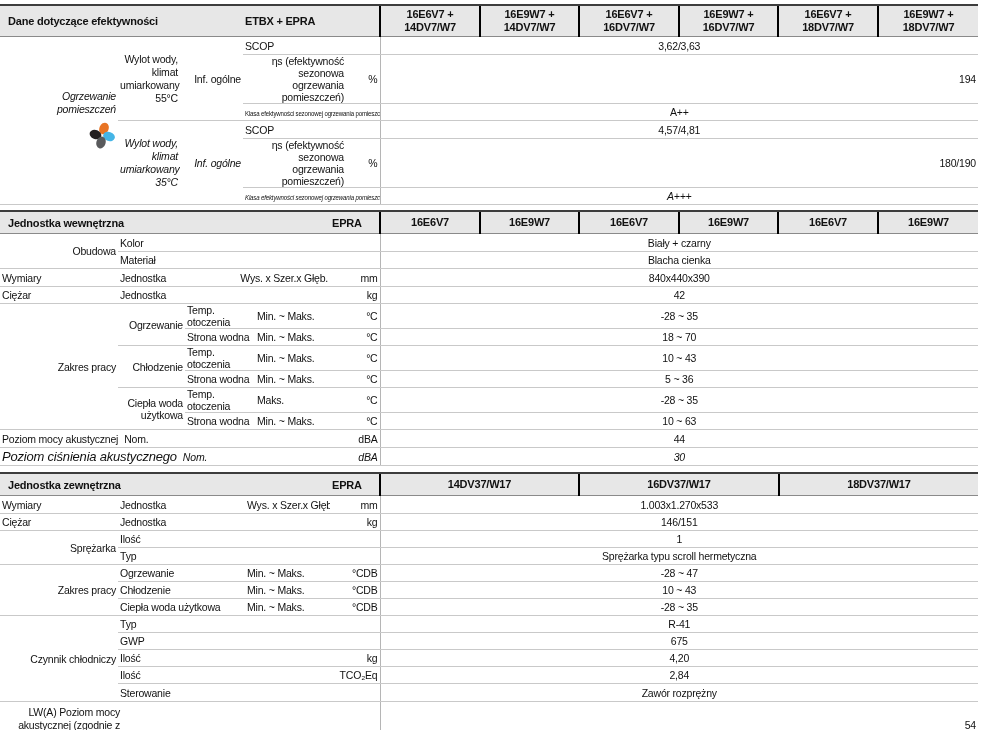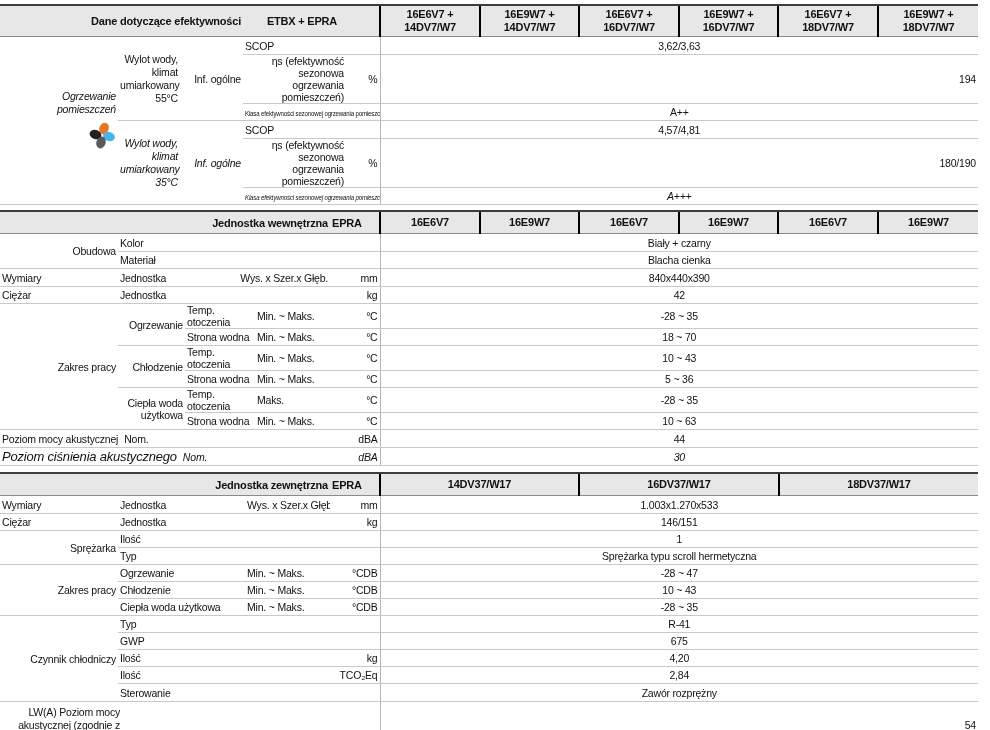--- a/index.html
+++ b/index.html
@@ -2,22 +2,22 @@
 <html><head>
 <meta charset="utf-8">
 <style>
   html,body{margin:0;padding:0;background:#fff;}
   body{font-family:"Liberation Sans", sans-serif; color:#111; width:990px;}
   .page{width:978px; padding-top:4px;}
   table.t{border-collapse:collapse; table-layout:fixed; width:978px; letter-spacing:-0.2px;}
   table.t td{border-bottom:1px solid #c9c9c9; padding:0 2px; font-size:10.5px; vertical-align:middle; overflow:hidden;}
   
   tr.hbar td{background:#e7e7e7; border-top:2px solid #3d3d3d; border-bottom:1px solid #8a8a8a; font-weight:bold; font-size:11px;}
-  tr.hbar td.htitle{text-align:right; padding-left:14px;}
-  tr.hbar td.hmodel{text-align:center; padding-right:20px;}
+  tr.hbar td.htitle{text-align:left; padding-left:8px;}
+  tr.hbar td.hmodel{text-align:left; padding-right:20px;}
   tr.hbar td.hcol{border-left:2px solid #000000; text-align:center; line-height:13px; padding:2px 8px;}
   tr.hbar td.hcol span{display:block;}
   
   td.val{border-left:1px solid #b5b5b5; text-align:center;}
   td.unit{text-align:right; padding-right:3px;}
   td.top{vertical-align:top; padding-top:2px;text-align:right;}
   .sm{font-size:13px; letter-spacing:-0.2px;}
   .xs{display:inline-block; font-size:8px; white-space:nowrap; transform:scaleX(0.76); transform-origin:0 50%;}
   .wrapblock{display:block;}
   

